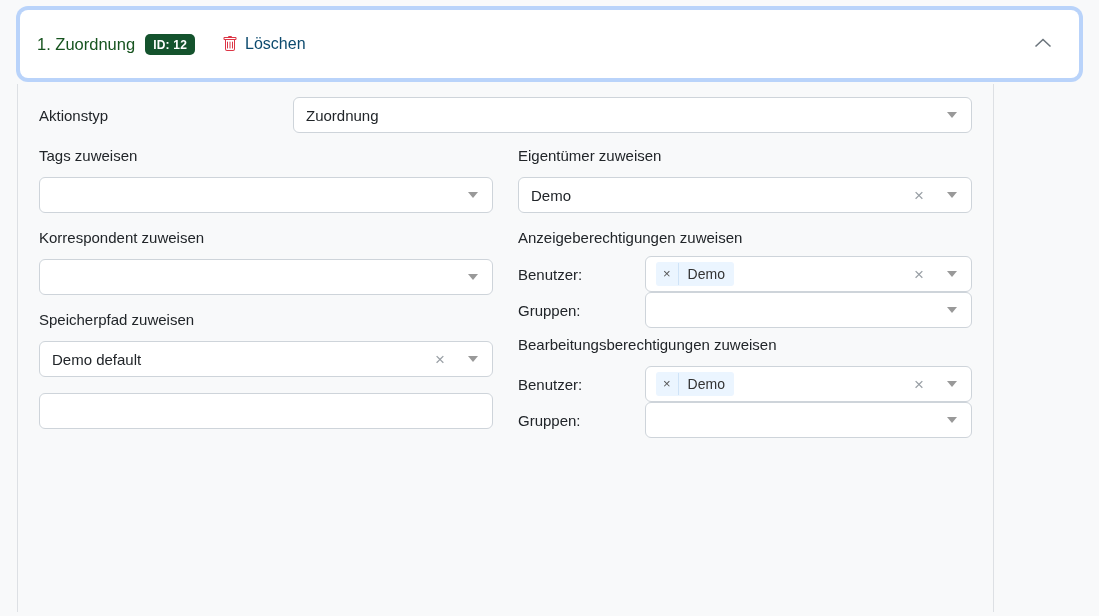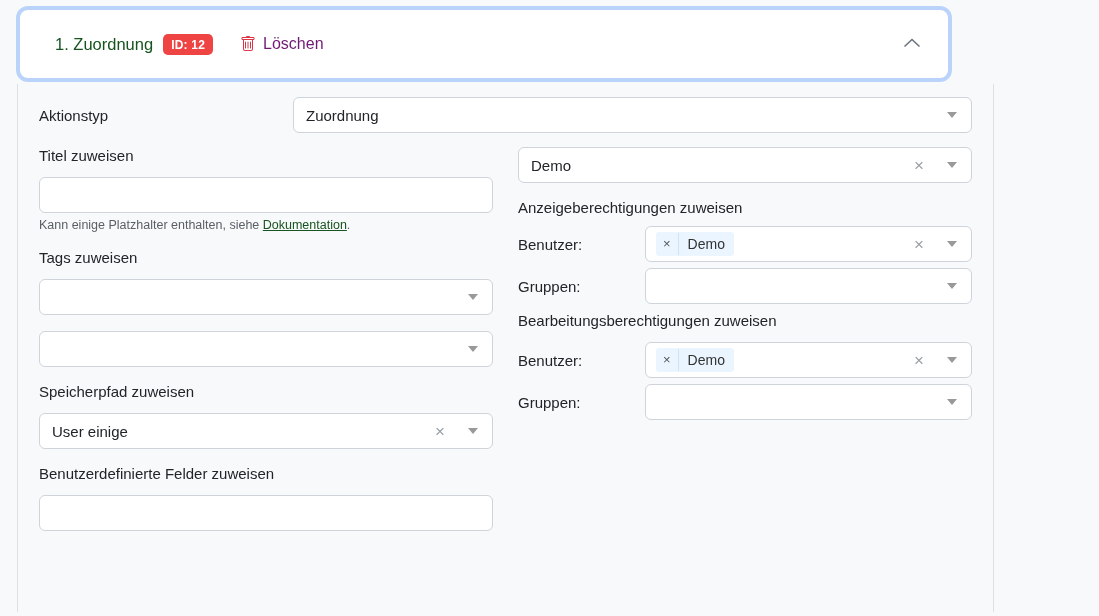--- a/index.html
+++ b/index.html
@@ -7,39 +7,39 @@
   body {
     font-family: "Liberation Sans", sans-serif;
     background: #f8f9fa;
     color: #212529;
     overflow: hidden;
   }
   .page { width: 1099px; height: 616px; padding: 10px 20px 0; position: relative; }
 
   
   .acc-header {
-    width: 928px; height: 68px;
+    width: 1059px; height: 68px;
     background: #fff;
     border-radius: 8px;
     box-shadow: 0 0 0 4px rgba(13,110,253,.27);
     display: flex; align-items: center;
-    padding: 0 22px 0 35px;
+    padding: 0 22px 0 17px;
     cursor: pointer;
   }
   .acc-title { color: #17541f; font-size: 16.5px; }
   .id-badge {
-    background: #ef4444; color: #fff;
+    background: #14532d; color: #fff;
     font-size: 12px; font-weight: bold;
     padding: 4px 8px 3px; border-radius: 5px;
     margin-left: 10px; letter-spacing: .2px;
   }
   .delete-btn {
     display: flex; align-items: center; gap: 7px;
     background: none; border: none; cursor: pointer;
-    color: #701a75; font-size: 16px;
+    color: #0c4a6e; font-size: 16px;
     font-family: "Liberation Sans", sans-serif;
     margin-left: 27px;
   }
   .delete-btn svg { display: block; }
   .chevron-btn {
     margin-left: auto; background: none; border: none; cursor: pointer;
     display: flex; align-items: center; padding: 4px;
   }
 
   
@@ -88,21 +88,21 @@
   .field { margin-bottom: 16px; }
   .field > label { margin-bottom: 13px; line-height: 17px; }
   .hint {
     font-size: 12.5px; color: #595f65; margin-top: 5px; line-height: 15px;
   }
   .hint a { color: #17541f; text-decoration: underline; cursor: pointer; }
 
   .heading { line-height: 17px; }
   .perm-heading-1 { margin: 4px 0 10px; }
   .perm-heading-2 { margin: 8px 0 13px; }
-  .perm-row { display: flex; align-items: center; margin-bottom: 6px; }
+  .perm-row { display: flex; align-items: center; margin-bottom: 0; }
   .perm-row label { flex: 0 0 127px; }
   .perm-row .control { flex: 1; }
 
   .chip {
     display: flex; align-items: center; height: 24px;
     background: #ebf5ff; border-radius: 3px;
     font-size: 14px; color: #333;
     margin-right: auto;
   }
   .chip .chip-x {
@@ -150,66 +150,60 @@
       <div class="control">
         <span class="value">Zuordnung</span>
         <span class="caret"></span>
       </div>
     </div>
 
     <div class="cols">
 
       <div class="col-left">
 
-        <div class="field">
-          <label>Titel zuweisen</label>
-          <input class="control" type="text" value="" style="">
-          <div class="hint">
-            <span>Kann einige Platzhalter enthalten, siehe </span><a>Dokumentation</a><span>.</span>
-          </div>
-        </div>
 
         <div class="field">
           <label>Tags zuweisen</label>
           <div class="control">
             <span class="spacer"></span>
             <span class="caret"></span>
           </div>
         </div>
 
 
         <div class="field">
+          <label>Korrespondent zuweisen</label>
           <div class="control">
             <span class="spacer"></span>
             <span class="caret"></span>
           </div>
         </div>
 
         <div class="field">
           <label>Speicherpfad zuweisen</label>
           <div class="control">
-            <span class="value">User einige</span>
-            <span class="clear-x">×</span>
-            <span class="caret"></span>
-          </div>
-        </div>
-
-        <div class="field">
-          <label>Benutzerdefinierte Felder zuweisen</label>
+            <span class="value">Demo default</span>
+            <span class="clear-x">×</span>
+            <span class="caret"></span>
+          </div>
+        </div>
+
+        <div class="field">
           <div class="control">
             <span class="spacer"></span>
 
           </div>
         </div>
 
       </div>
 
       <div class="col-right">
 
         <div class="field">
+          <label>Eigentümer zuweisen</label>
           <div class="control">
             <span class="value">Demo</span>
             <span class="clear-x">×</span>
             <span class="caret"></span>
           </div>
         </div>
 
         <div class="heading perm-heading-1">Anzeigeberechtigungen zuweisen</div>
 
         <div class="perm-row">

